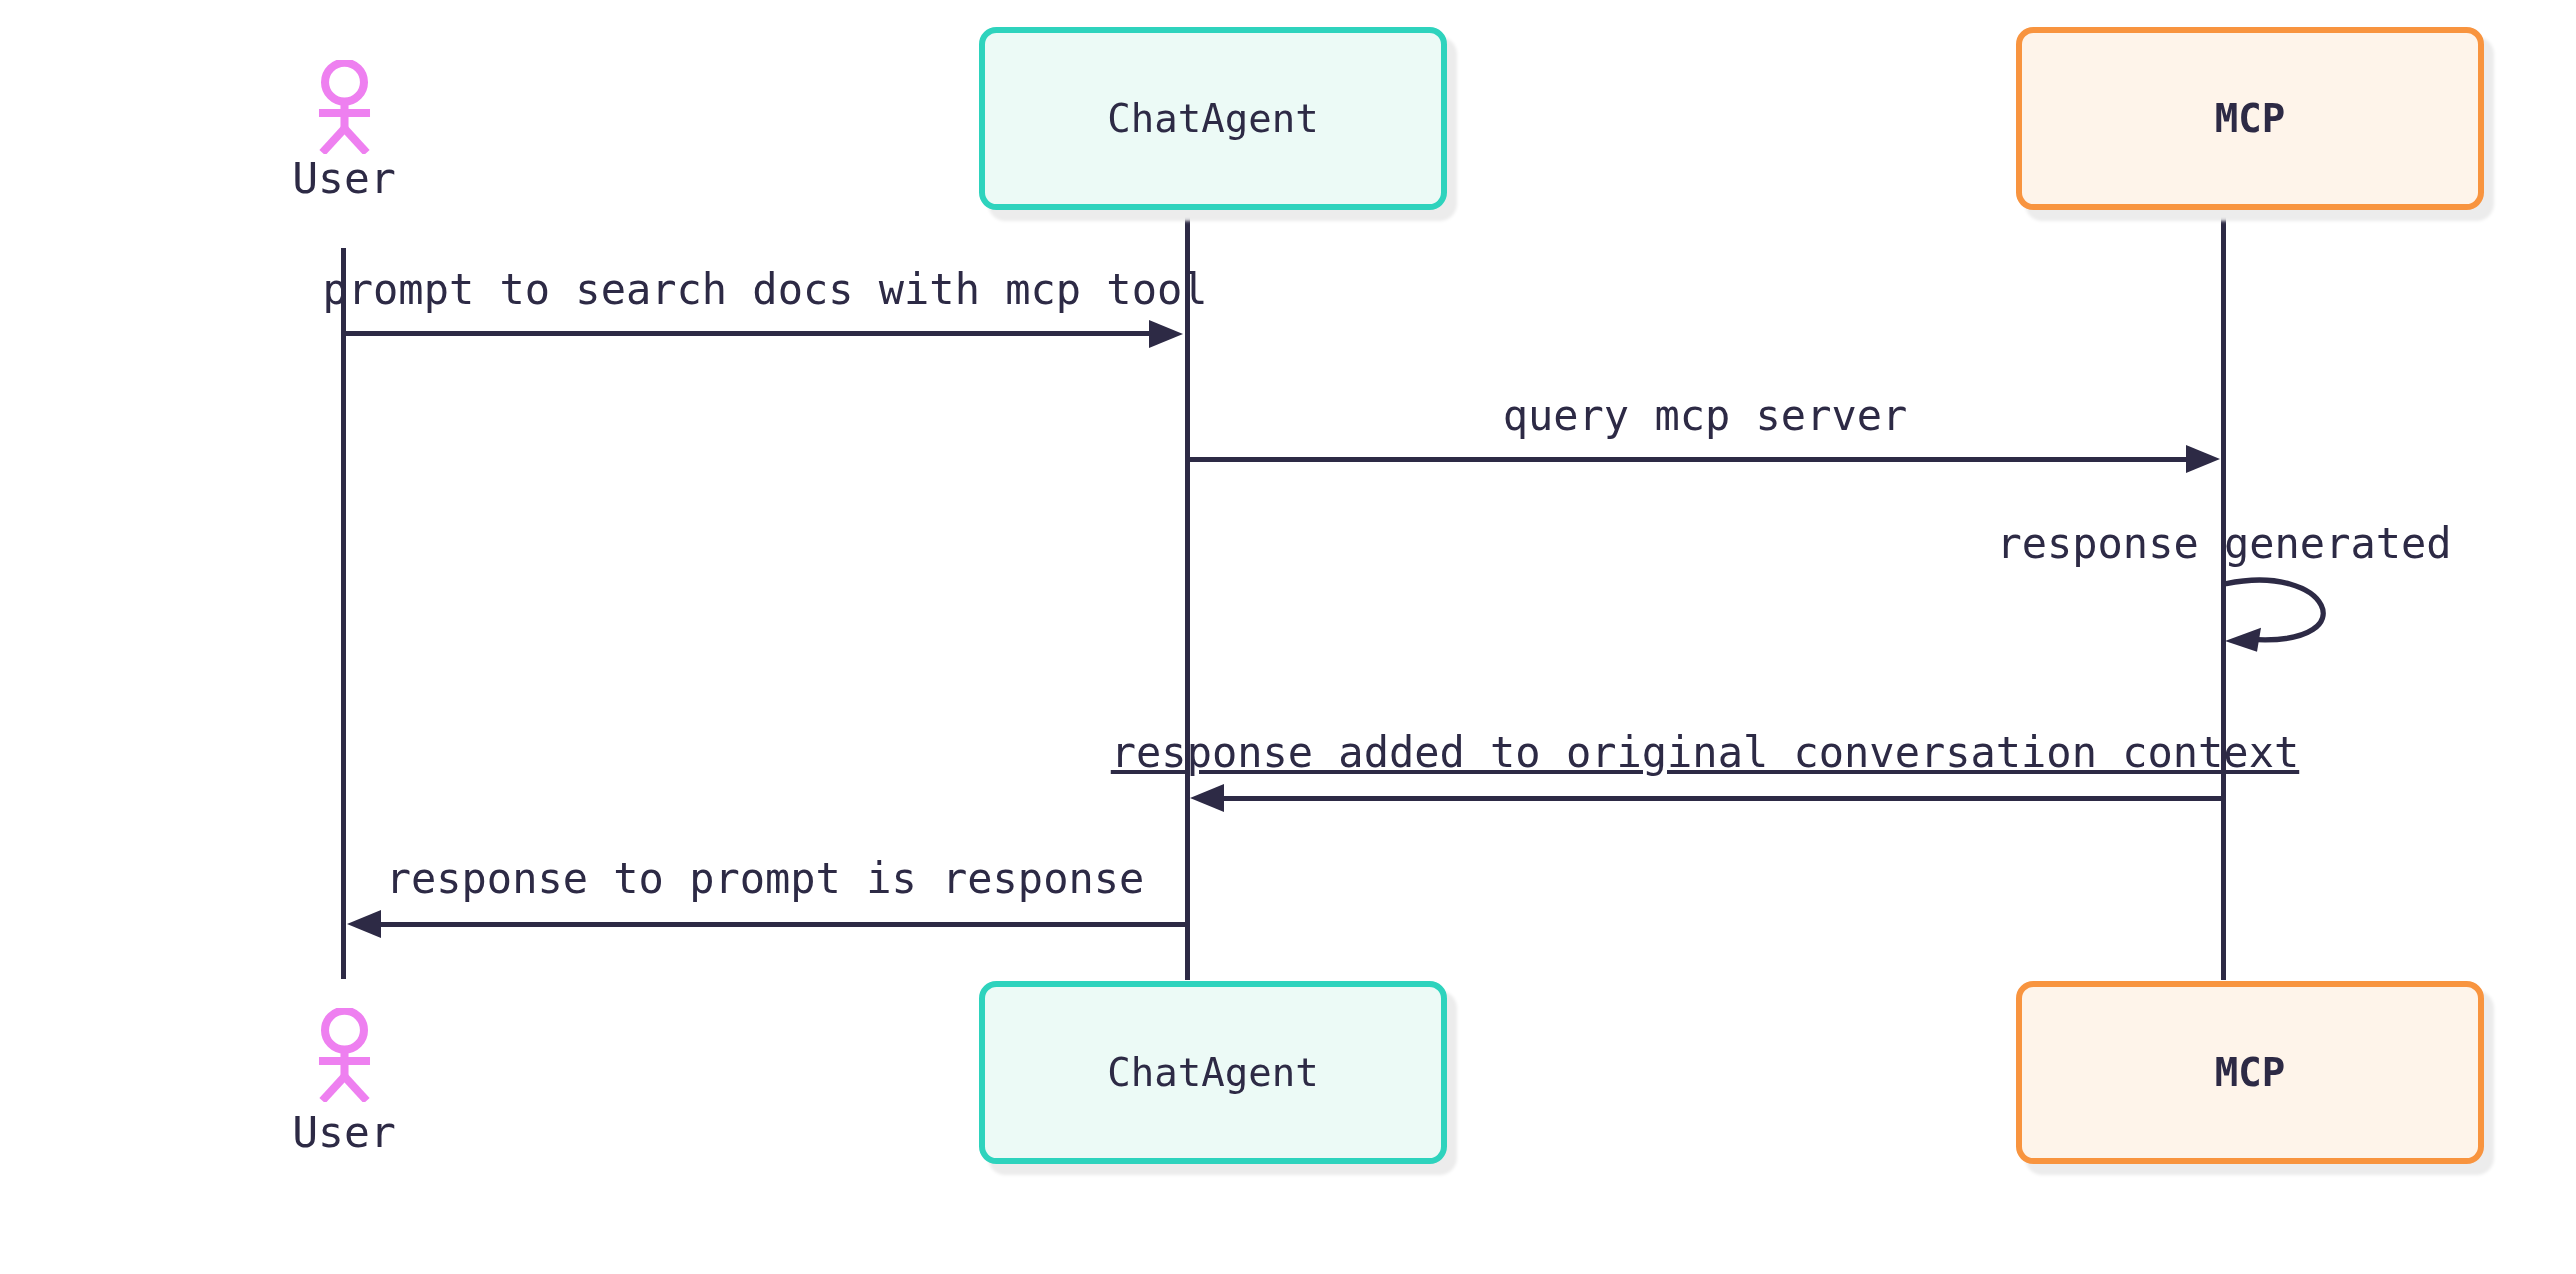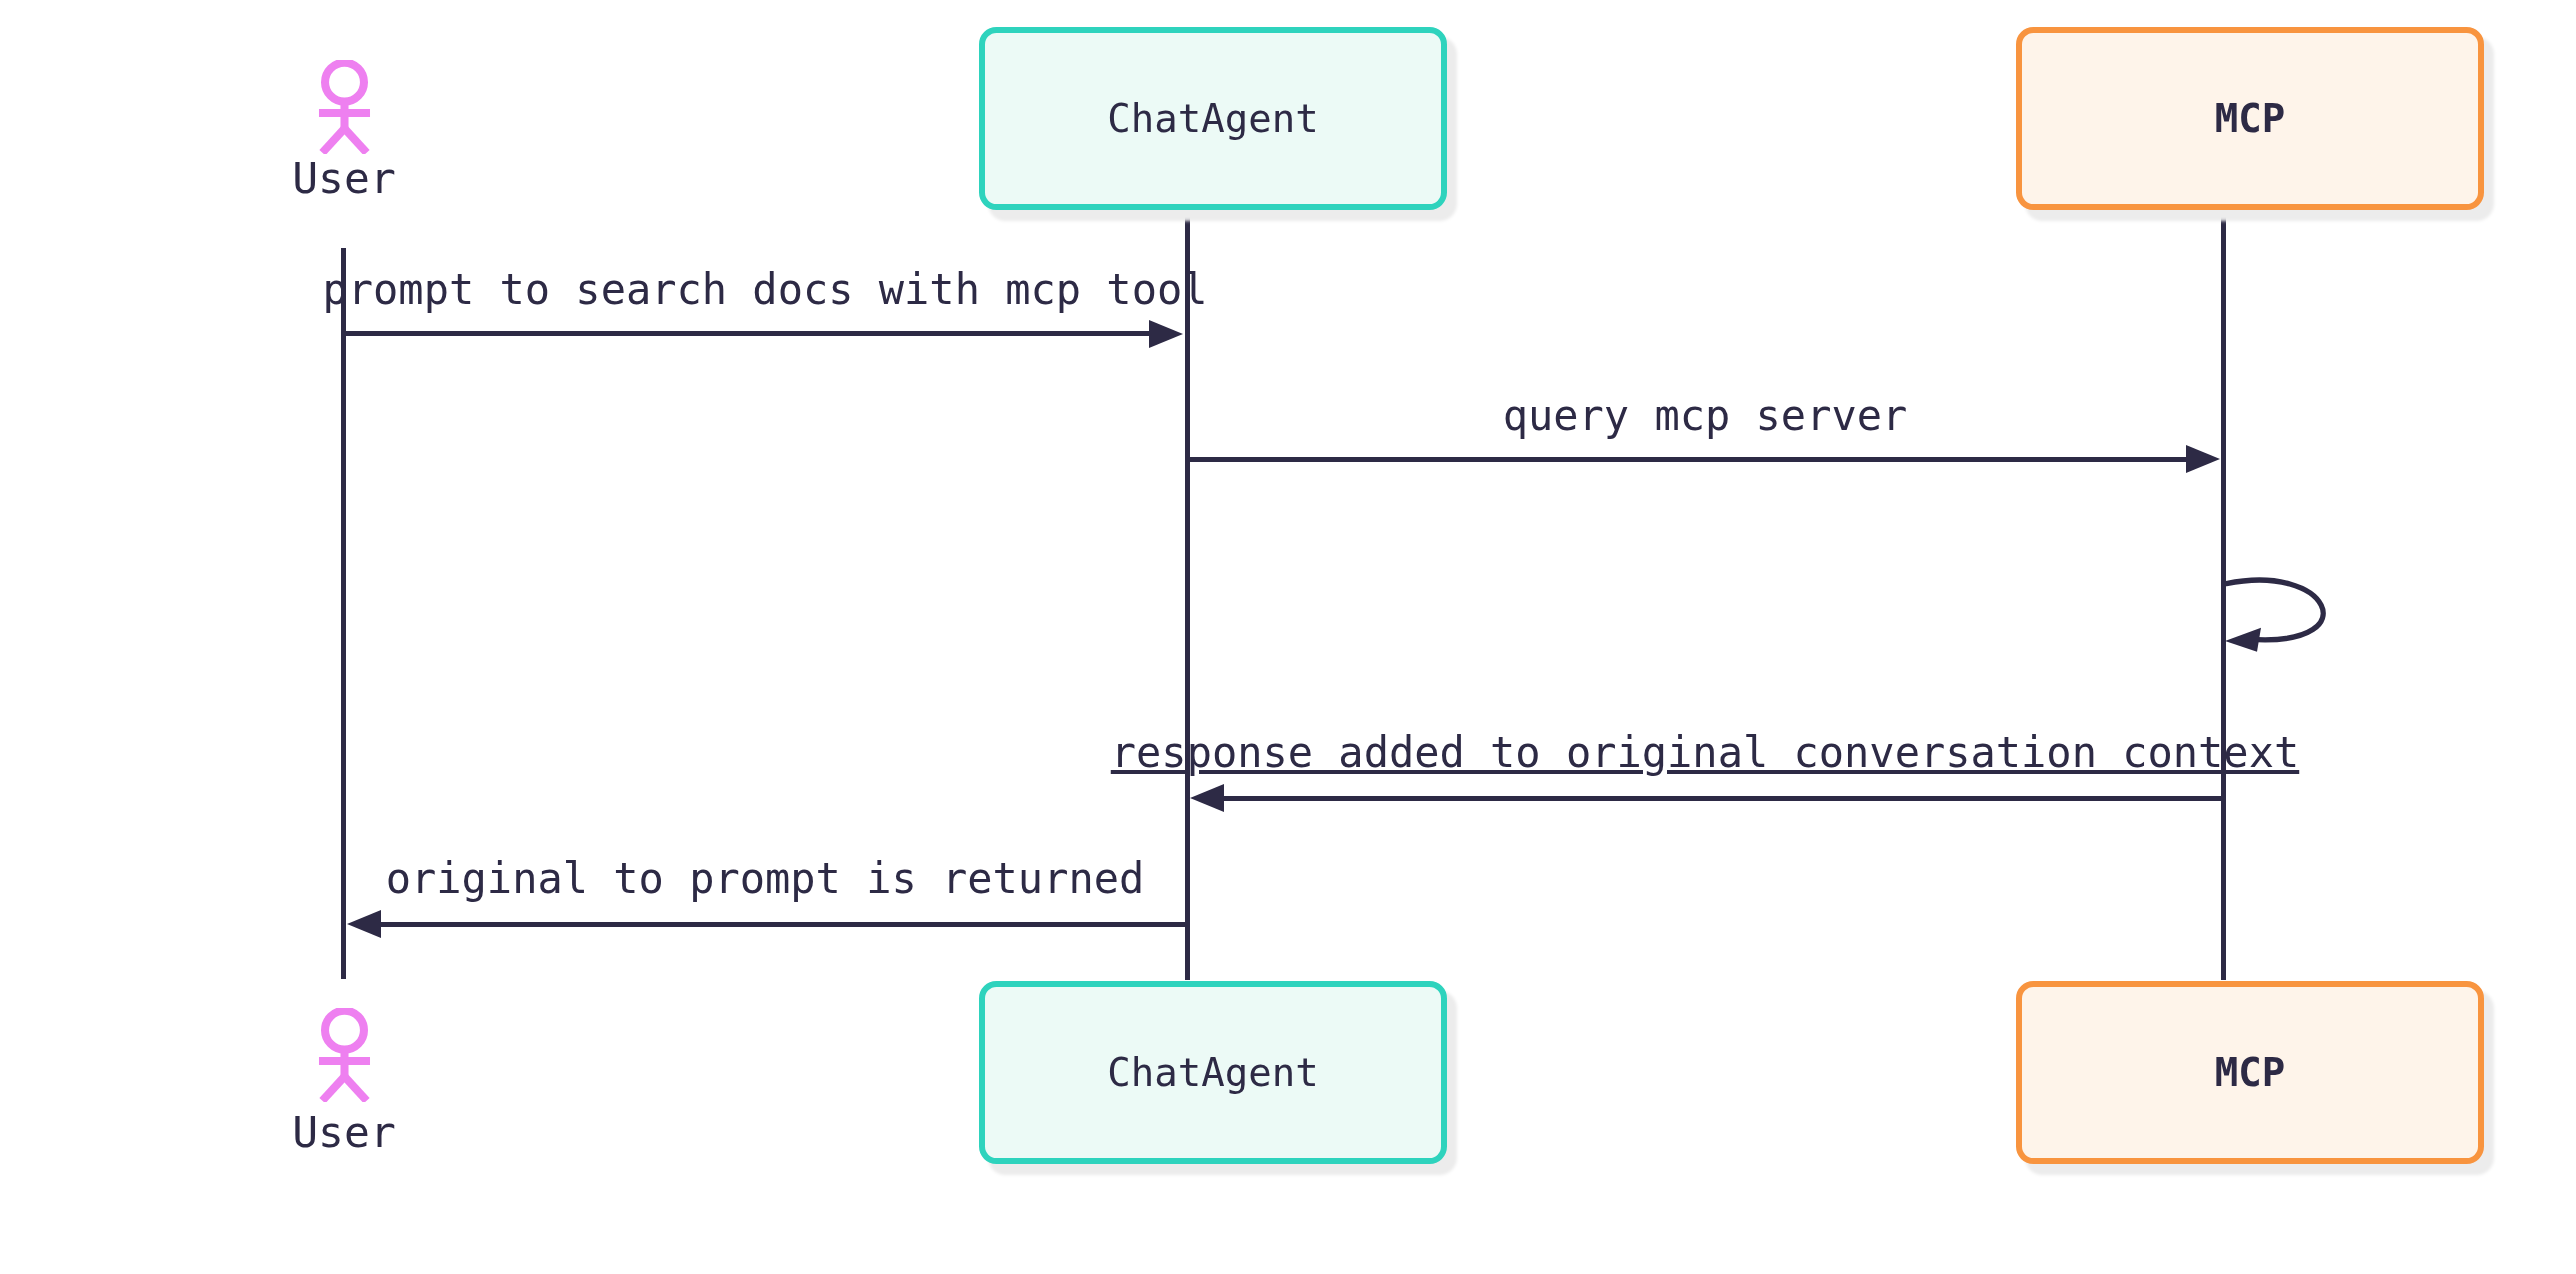--- a/index.html
+++ b/index.html
@@ -73,30 +73,31 @@
   </div>
 
   <div class="msg-label" style="left:765px;top:266px;">prompt to search docs with mcp tool</div>
   <div class="arrow-line" style="left:344px;top:331px;width:808px;"></div>
   <div class="arrow-head right" style="left:1149px;top:320px;"></div>
 
   <div class="msg-label" style="left:1705px;top:392px;">query mcp server</div>
   <div class="arrow-line" style="left:1187px;top:457px;width:1001px;"></div>
   <div class="arrow-head right" style="left:2186px;top:445px;"></div>
 
+  <div class="msg-label" style="left:2224px;top:520px;">response generated</div>
   <svg class="self-loop" style="left:2222px;top:577px;" width="142" height="76" viewBox="0 0 212 114">
     <path d="M 6 10 C 160 -22, 216 100, 52 94" fill="none" stroke="currentColor" stroke-width="8" stroke-linecap="round"></path>
     <polygon points="4,96 58,76 52,112" fill="currentColor"></polygon>
   </svg>
 
   <div class="msg-label" style="left:1705px;top:729px;text-decoration:underline;">response added to original conversation context</div>
   <div class="arrow-line" style="left:1222px;top:796px;width:1002px;"></div>
   <div class="arrow-head left" style="left:1190px;top:784px;"></div>
 
-  <div class="msg-label" style="left:765px;top:855px;">original to prompt is returned</div>
+  <div class="msg-label" style="left:765px;top:855px;">response to prompt is response</div>
   <div class="arrow-line" style="left:379px;top:922px;width:808px;"></div>
   <div class="arrow-head left" style="left:347px;top:910px;"></div>
 
   <svg class="actor-figure" style="left:304px;top:1008px;" width="81" height="94" viewBox="0 0 120 140">
     <circle cx="60" cy="33" r="29" fill="none" stroke="currentColor" stroke-width="12"></circle>
     <line x1="60" y1="62" x2="60" y2="104" stroke="currentColor" stroke-width="12"></line>
     <line x1="22" y1="79" x2="98" y2="79" stroke="currentColor" stroke-width="12"></line>
     <line x1="60" y1="102" x2="27" y2="138" stroke="currentColor" stroke-width="12"></line>
     <line x1="60" y1="102" x2="93" y2="138" stroke="currentColor" stroke-width="12"></line>
   </svg>

